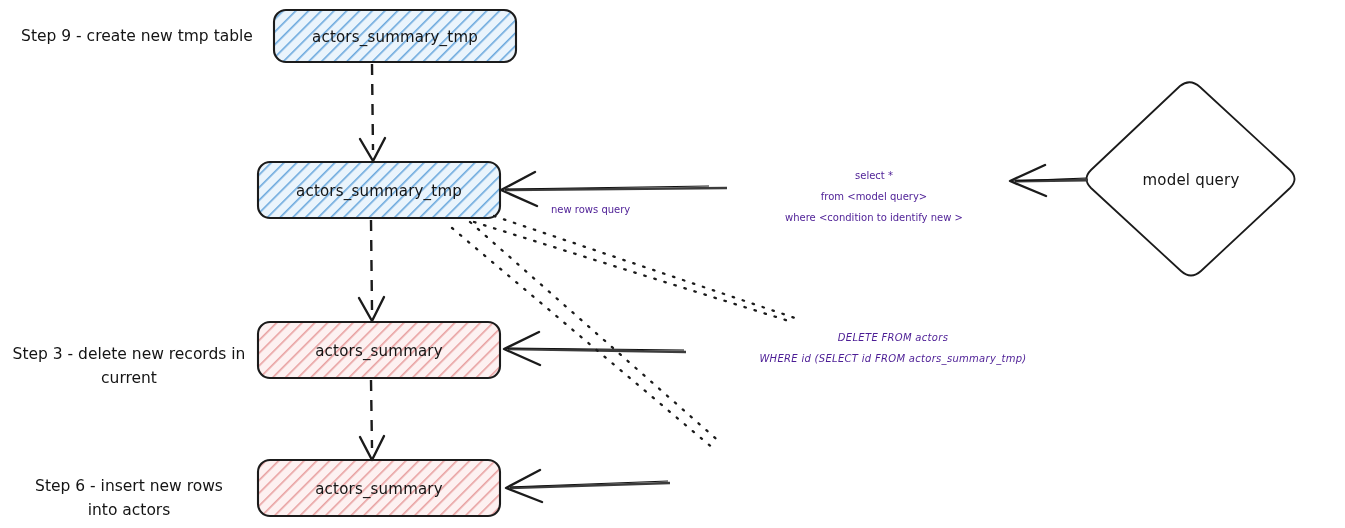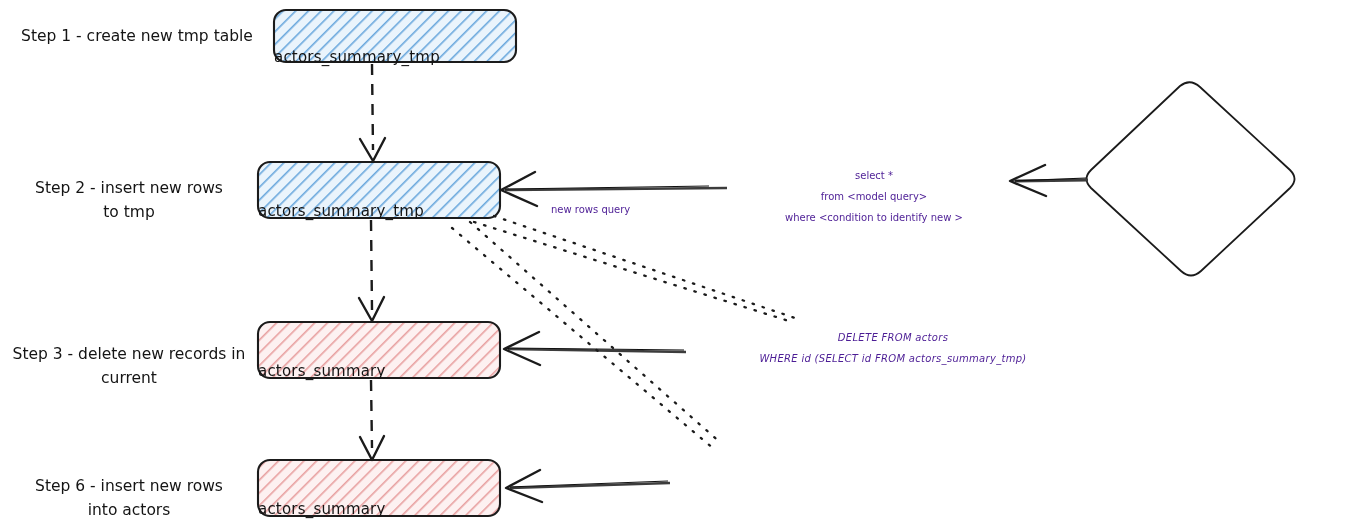--- a/index.html
+++ b/index.html
@@ -23,27 +23,27 @@
   }
   .svg-layer {
     position: absolute;
     left: 0;
     top: 0;
     width: 1345px;
     height: 528px;
   }
   .node-label {
     position: absolute;
+    text-align: center;
     font-family: "DejaVu Sans", sans-serif;
     font-size: 15px;
     letter-spacing: 0.2px;
     color: #141414;
     white-space: nowrap;
     pointer-events: none;
-    margin-top: 20px;
   }
   .step-label {
     position: absolute;
     text-align: center;
     font-family: "DejaVu Sans", sans-serif;
     font-size: 15.5px;
     line-height: 24px;
     color: #141414;
     white-space: pre-line;
   }
@@ -140,35 +140,34 @@
       <path d="M494 216 L795 318" stroke="#1b1b1b" stroke-width="2.3" fill="none" stroke-dasharray="1.5 9" stroke-linecap="round"></path>
       <path d="M474 222 L792 322" stroke="#1b1b1b" stroke-width="2.3" fill="none" stroke-dasharray="1.5 9" stroke-linecap="round"></path>
     </g>
 
     <g>
       <path d="M470 222 L722 444" stroke="#1b1b1b" stroke-width="2.3" fill="none" stroke-dasharray="1.5 9" stroke-linecap="round"></path>
       <path d="M452 228 L714 449" stroke="#1b1b1b" stroke-width="2.3" fill="none" stroke-dasharray="1.5 9" stroke-linecap="round"></path>
     </g>
   </svg>
 
-  <div class="step-label" style="left:12px; top:24px; width:250px;">Step 1 - create new tmp table</div>
+  <div class="step-label" style="left:12px; top:24px; width:250px;">Step 9 - create new tmp table</div>
   <div class="node-label" style="left:274px; top:28px; width:242px;">actors_summary_tmp</div>
 
-  <div class="step-label" style="left:12px; top:176px; width:234px;">Step 2 - insert new rows
-to tmp</div>
   <div class="node-label" style="left:258px; top:182px; width:242px;">actors_summary_tmp</div>
 
   <div class="step-label" style="left:4px; top:342px; width:250px;">Step 3 - delete new records in
 current</div>
   <div class="node-label" style="left:258px; top:342px; width:242px;">actors_summary</div>
 
   <div class="step-label" style="left:12px; top:474px; width:234px;">Step 6 - insert new rows
 into actors</div>
   <div class="node-label" style="left:258px; top:480px; width:242px;">actors_summary</div>
 
+  <div class="node-label" style="left:1091px; top:171px; width:200px;">model query</div>
 
   <div class="edge-label left" style="left:551px; top:199px;">new rows query</div>
 
   <div class="edge-label center" style="left:733px; top:165px; width:282px;">select *
 from &lt;model query&gt;
 where &lt;condition to identify new &gt;</div>
 
   <div class="edge-label center mono-ish" style="left:688px; top:327px; width:410px;">DELETE FROM actors
 WHERE id (SELECT id FROM actors_summary_tmp)</div>
 

